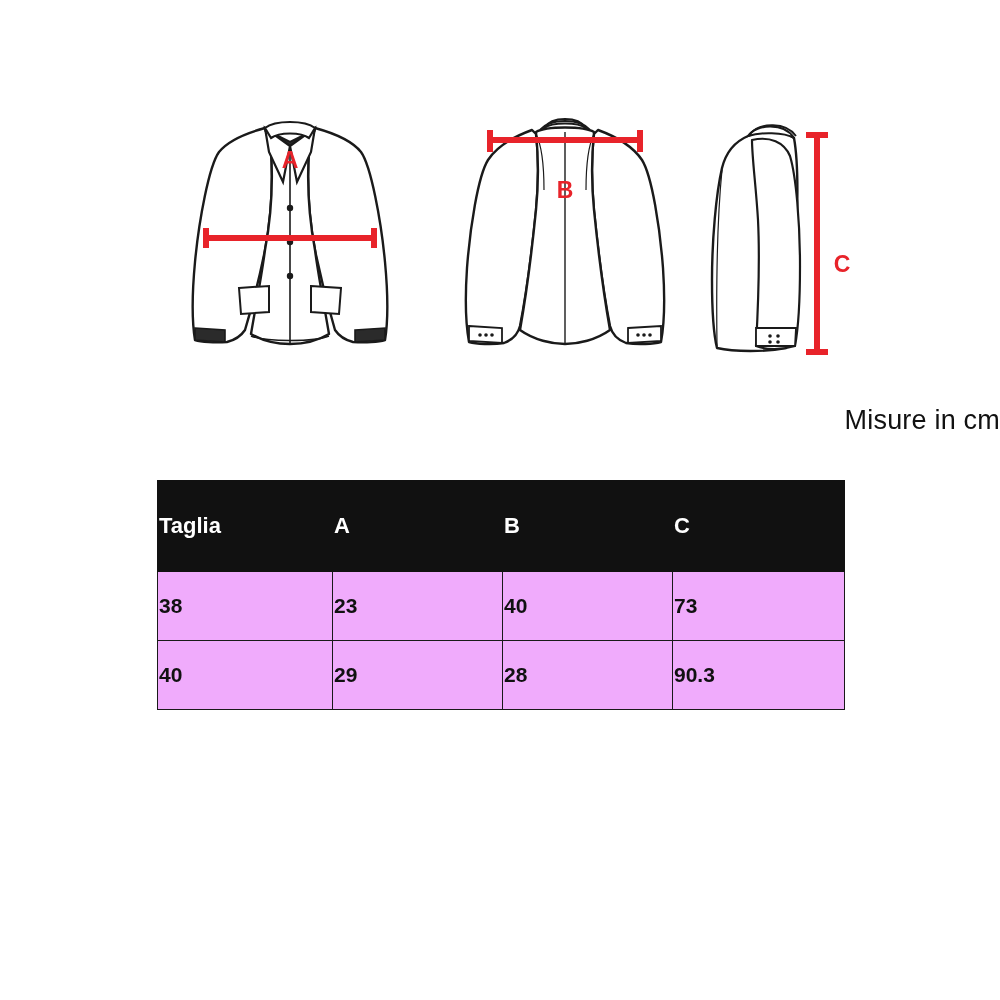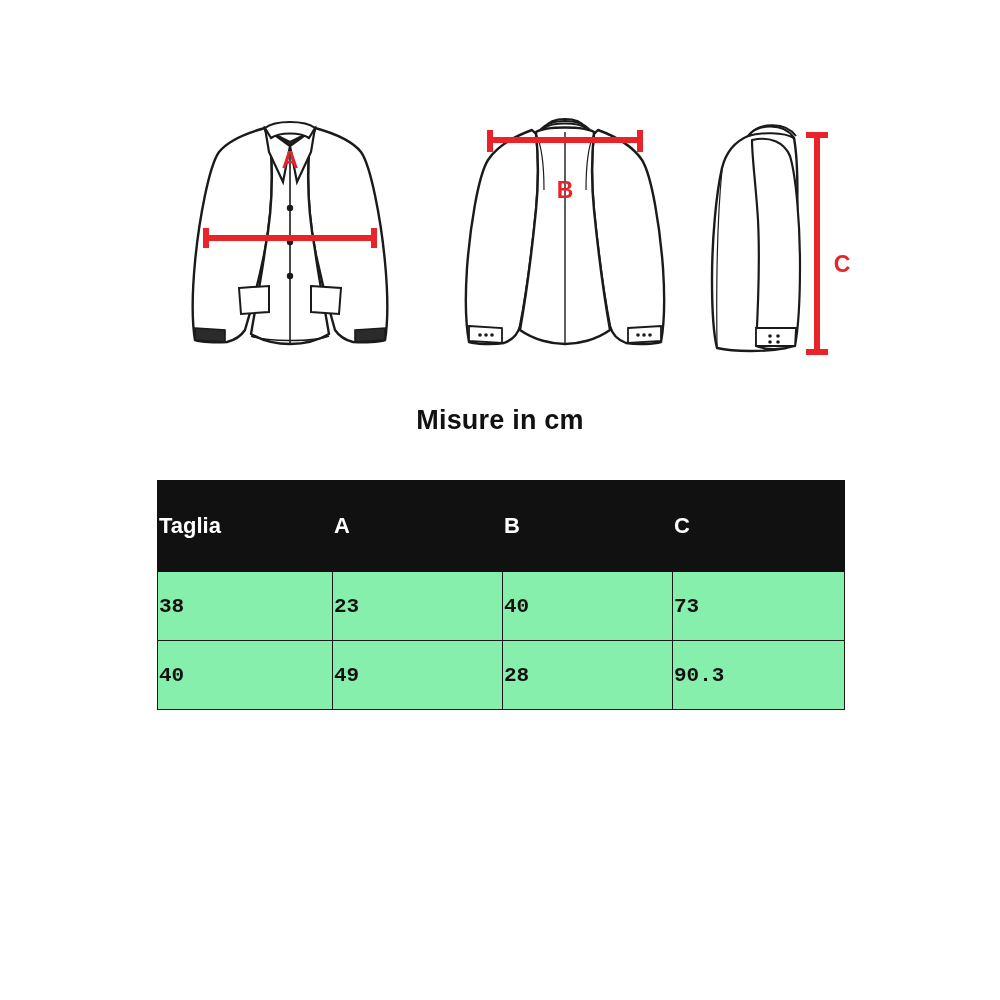--- a/index.html
+++ b/index.html
@@ -39,23 +39,23 @@
   .garment-side  { left: 690px; width: 190px; }
 
   .garment svg { display: block; width: 100%; height: 100%; }
 
   
   .caption {
     position: absolute;
     left: 0;
     top: 405px;
     width: 1000px;
-    text-align: center;
+    text-align: right;
     font-size: 27px;
-    font-weight: bold;
+    font-weight: normal;
     letter-spacing: 0.2px;
     color: #111111;
   }
 
   
   .size-table {
     position: absolute;
     left: 157px;
     top: 480px;
     width: 687px;
@@ -71,23 +71,22 @@
   }
   .size-table thead th {
     background: #111111;
     color: #ffffff;
     height: 88px;
     border-color: #111111;
     font-size: 22px;
   }
   .size-table tbody td {
     height: 66px;
-    background: #86efac;
+    background: #f0abfc;
     color: #111111;
-    font-family: Liberation Mono, monospace;
   }
   .col-size { width: 175px; }
   .col-a { width: 170px; }
   .col-b { width: 170px; }
   .col-c { width: 172px; }
 </style>
 </head>
 <body>
 
 <div class="page">
@@ -242,20 +241,20 @@
     </thead>
     <tbody>
       <tr>
         <td>38</td>
         <td>23</td>
         <td>40</td>
         <td>73</td>
       </tr>
       <tr>
         <td>40</td>
-        <td>49</td>
+        <td>29</td>
         <td>28</td>
         <td>90.3</td>
       </tr>
     </tbody>
   </table>
 
 </div>
 
 </body></html>

